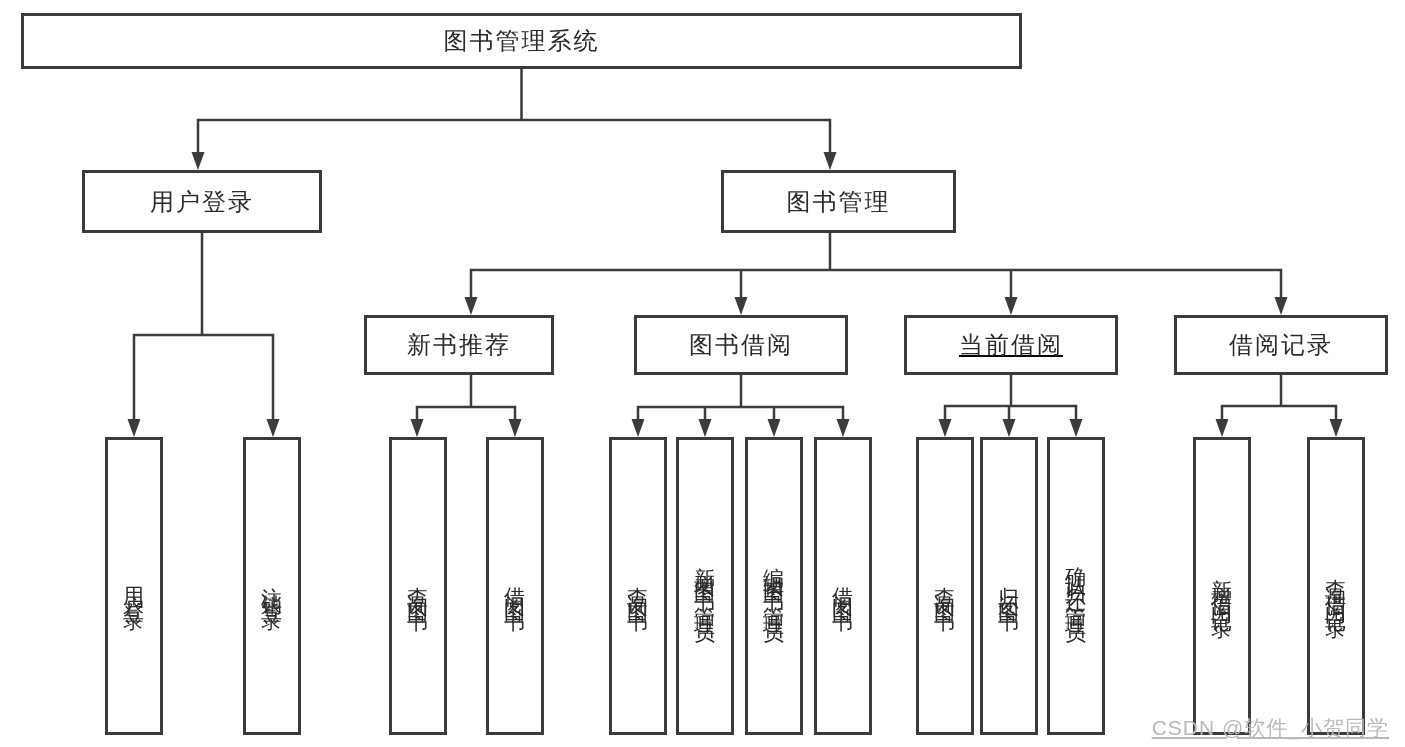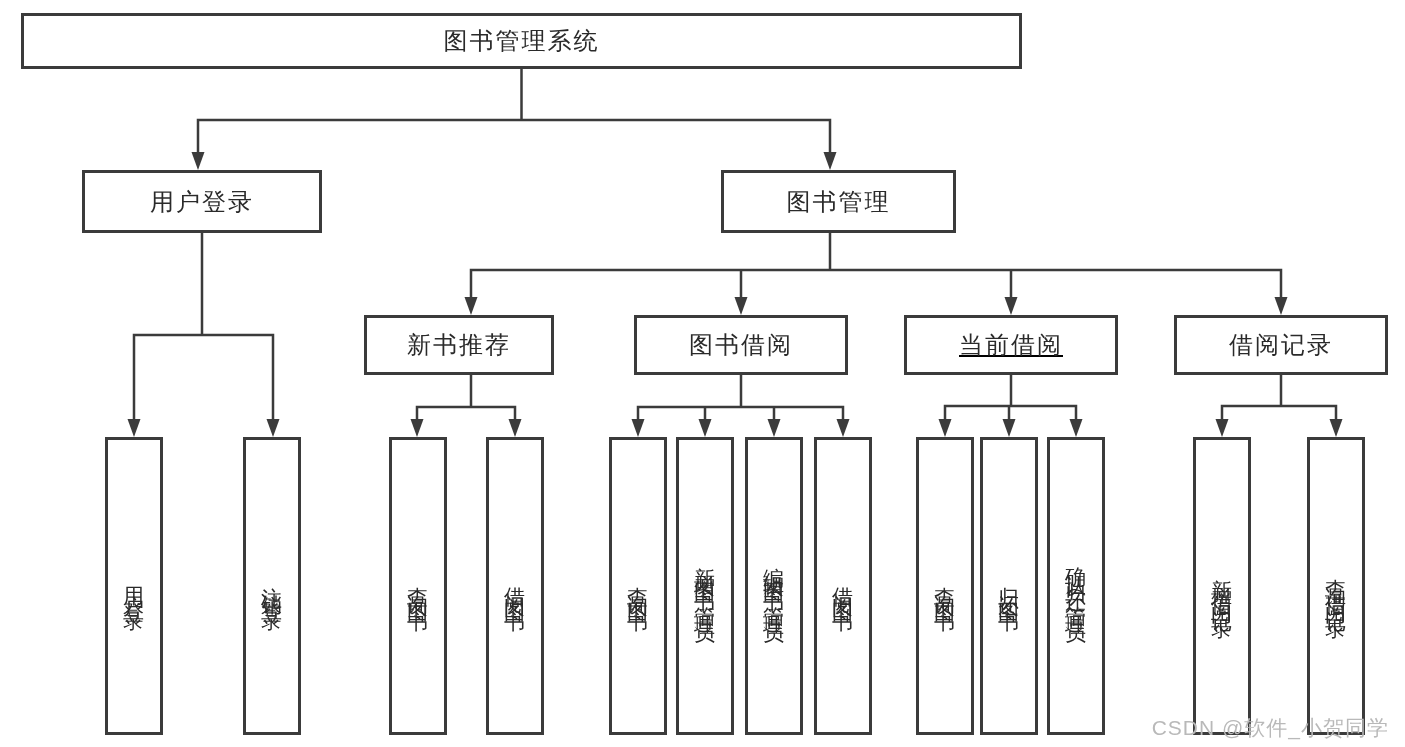--- a/index.html
+++ b/index.html
@@ -43,20 +43,21 @@
   }
   #watermark{
     position:absolute;
     right:16px;
     bottom:5px;
     z-index:5;
     font-size:21px;
     color:#b9b9b9;
     letter-spacing:1px;
     white-space:nowrap;
+    text-decoration:underline;
   }
 </style>
 </head>
 <body>
 
 <div id="canvas">
 
   <svg id="connectors" width="1405" height="747" viewBox="0 0 1405 747">
     <g stroke="#3b3b3b" stroke-width="2.5" fill="none" stroke-linejoin="miter">
       <path d="M521.5 69 V120

